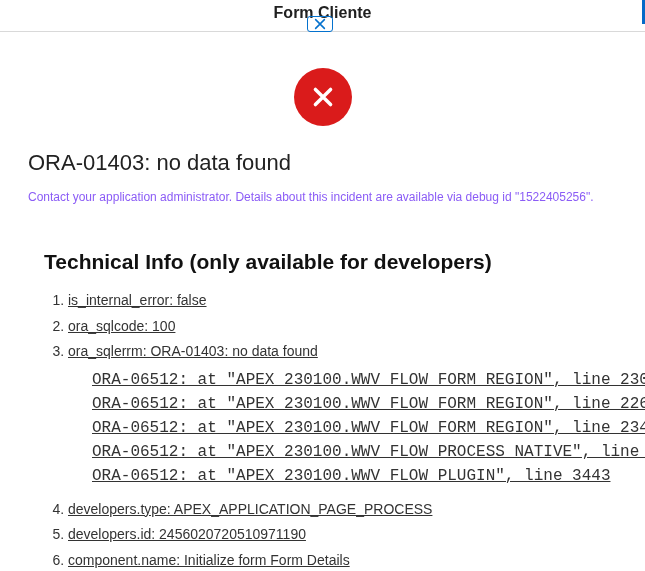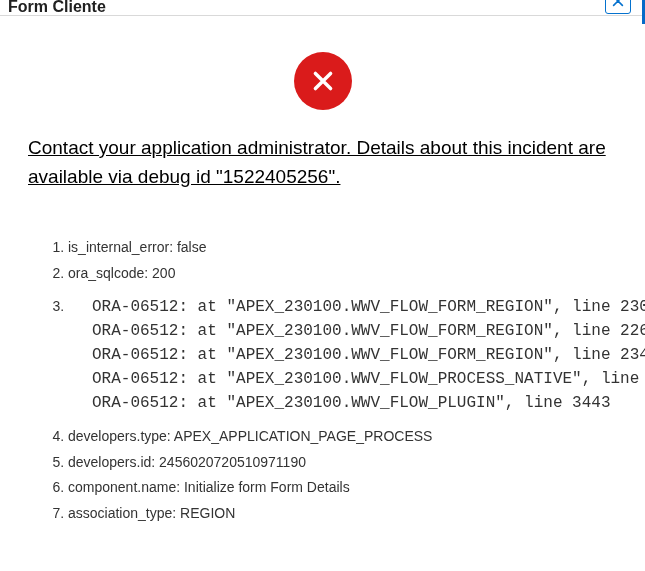--- a/index.html
+++ b/index.html
@@ -14,21 +14,22 @@
       height: 571px;
       overflow: hidden;
       position: relative;
     }
     .header {
       display: flex;
       justify-content: space-between;
       align-items: center;
       padding: 4px 8px 6px 8px;
       border-bottom: 1px solid #d9d9d9;
-      height: 16px;
+      height: 32px;
+      flex-direction: column;
     }
     .header-title {
       font-size: 16px;
       font-weight: 600;
       color: #202020;
     }
     .close-btn {
       width: 26px;
       height: 26px;
       border: 1.5px solid #0572ce;
@@ -82,44 +83,44 @@
       width: 26px;
       height: 26px;
     }
     .error-title {
       font-size: 22px;
       font-weight: 400;
       color: #222;
       padding: 0 28px 12px 28px;
     }
     .error-message {
-      font-size: 19px;
-      color: #000000;
+      font-size: 12px;
+      color: #8b5cf6;
       padding: 0 28px 20px 28px;
       line-height: 1.5;
-      text-decoration: underline;
     }
     .tech-section {
       padding: 24px 40px 0 44px;
     }
     .tech-title {
       font-size: 21px;
       font-weight: 600;
       color: #111;
       padding-bottom: 14px;
     }
     .tech-list {
       list-style: decimal;
       padding-left: 24px;
       font-size: 14px;
       color: #333;
     }
     .tech-list li {
       padding: 3px 0;
       line-height: 1.4;
+      text-decoration: underline;
     }
     .stack-trace {
       font-family: Consolas, "Courier New", monospace;
       font-size: 16px;
       color: #333;
       padding: 6px 0 6px 24px;
       line-height: 1.5;
       white-space: pre;
     }
     .right-border {
@@ -147,27 +148,30 @@
 
 <div class="content-area">
   <div class="error-icon-wrap">
     <div class="error-icon">
       <svg viewBox="0 0 24 24">
         <path d="M5 5 L19 19 M19 5 L5 19" stroke="#fff" stroke-width="3.2" fill="none" stroke-linecap="round"></path>
       </svg>
     </div>
   </div>
 
+  <div class="error-title">ORA-01403: no data found</div>
   <div class="error-message">Contact your application administrator. Details about this incident are available via debug id "1522405256".</div>
 
   <div class="tech-section">
+    <div class="tech-title">Technical Info (only available for developers)</div>
     <ol class="tech-list">
       <li>is_internal_error: false</li>
-      <li>ora_sqlcode: 200</li>
+      <li>ora_sqlcode: 100</li>
       <li>
+        <span>ora_sqlerrm: ORA-01403: no data found</span>
         <div class="stack-trace">ORA-06512: at "APEX_230100.WWV_FLOW_FORM_REGION", line 2306
 ORA-06512: at "APEX_230100.WWV_FLOW_FORM_REGION", line 2267
 ORA-06512: at "APEX_230100.WWV_FLOW_FORM_REGION", line 2348
 ORA-06512: at "APEX_230100.WWV_FLOW_PROCESS_NATIVE", line 1378
 ORA-06512: at "APEX_230100.WWV_FLOW_PLUGIN", line 3443</div>
       </li>
       <li>developers.type: APEX_APPLICATION_PAGE_PROCESS</li>
       <li>developers.id: 2456020720510971190</li>
       <li>component.name: Initialize form Form Details</li>
       <li>association_type: REGION</li>

